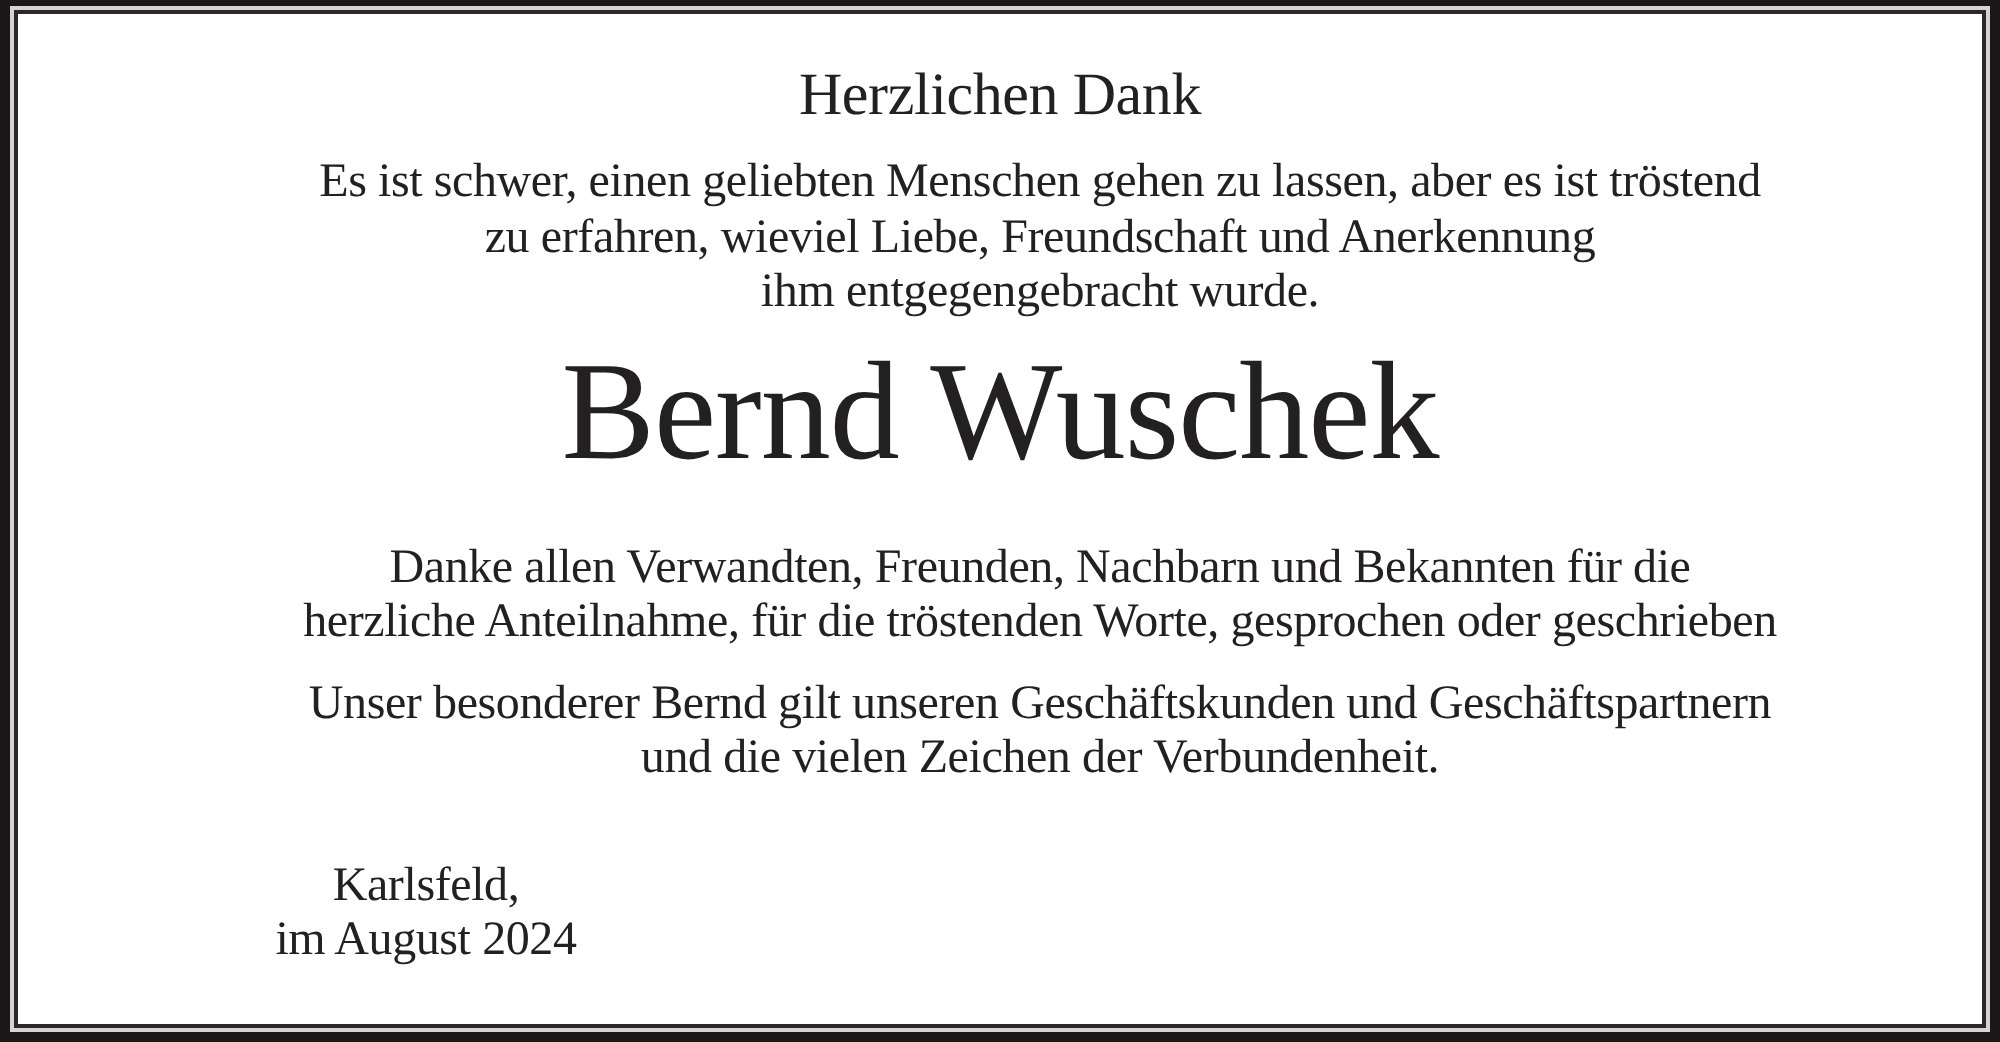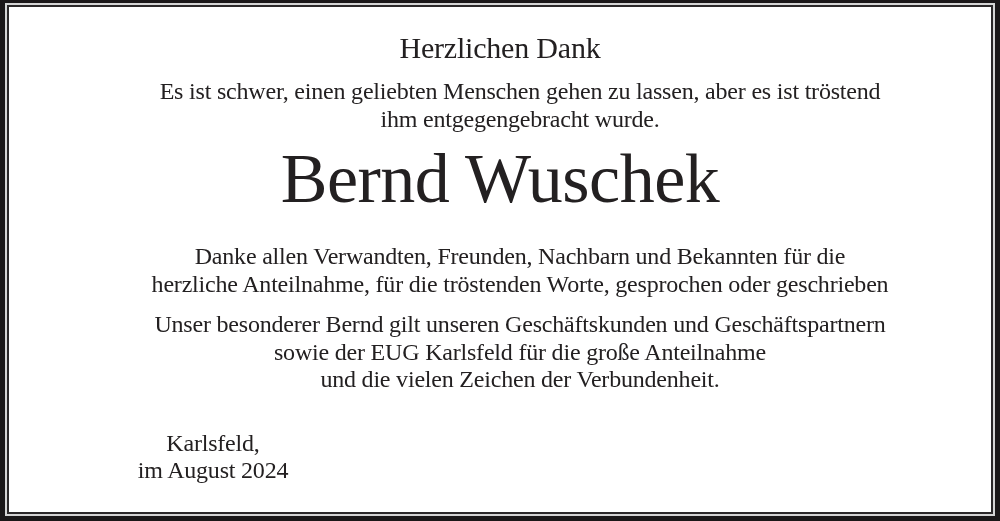--- a/index.html
+++ b/index.html
@@ -74,33 +74,33 @@
 <body>
 
 <div class="frame-outer">
   <div class="frame-gap">
     <div class="frame-inner">
 
       <div class="title">Herzlichen Dank</div>
 
       <div class="para para-intro">
         <div class="line">Es ist schwer, einen geliebten Menschen gehen zu lassen, aber es ist tröstend</div>
+        <div class="line">zu erfahren, wieviel Liebe, Freundschaft und Anerkennung</div>
         <div class="line">ihm entgegengebracht wurde.</div>
       </div>
 
       <div class="deceased-name">Bernd Wuschek</div>
 
       <div class="para para-thanks">
         <div class="line">Danke allen Verwandten, Freunden, Nachbarn und Bekannten für die</div>
         <div class="line">herzliche Anteilnahme, für die tröstenden Worte, gesprochen oder geschrieben</div>
       </div>
 
       <div class="para para-special">
         <div class="line">Unser besonderer Bernd gilt unseren Geschäftskunden und Geschäftspartnern</div>
-        <div class="line">sowie der EUG Karlsfeld für die große Anteilnahme</div>
         <div class="line">und die vielen Zeichen der Verbundenheit.</div>
       </div>
 
       <div class="footer">
         <div class="place-date">
           <div class="line">Karlsfeld,</div>
           <div class="line">im August 2024</div>
         </div>
       </div>
 

